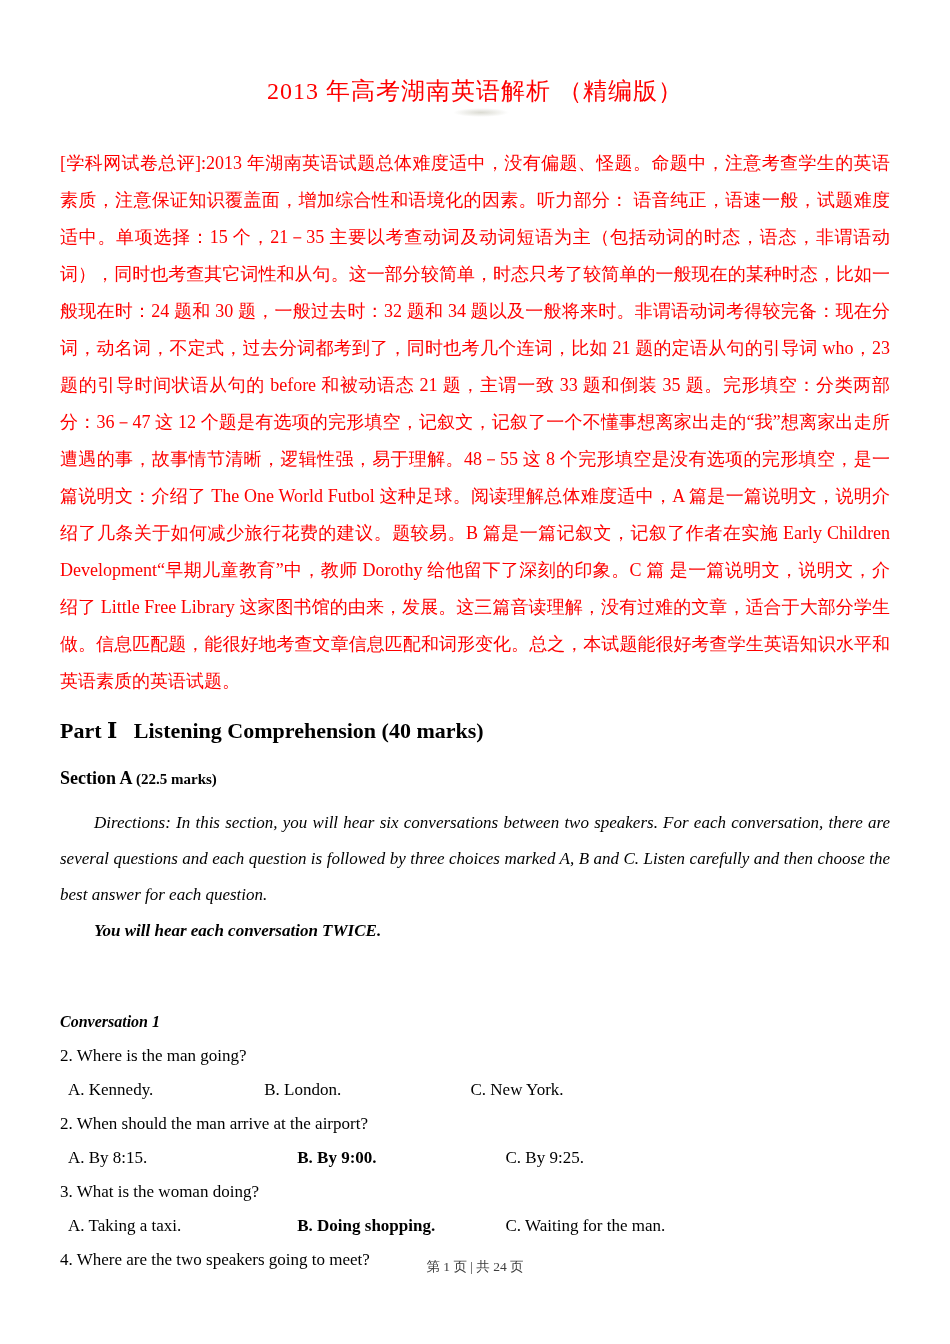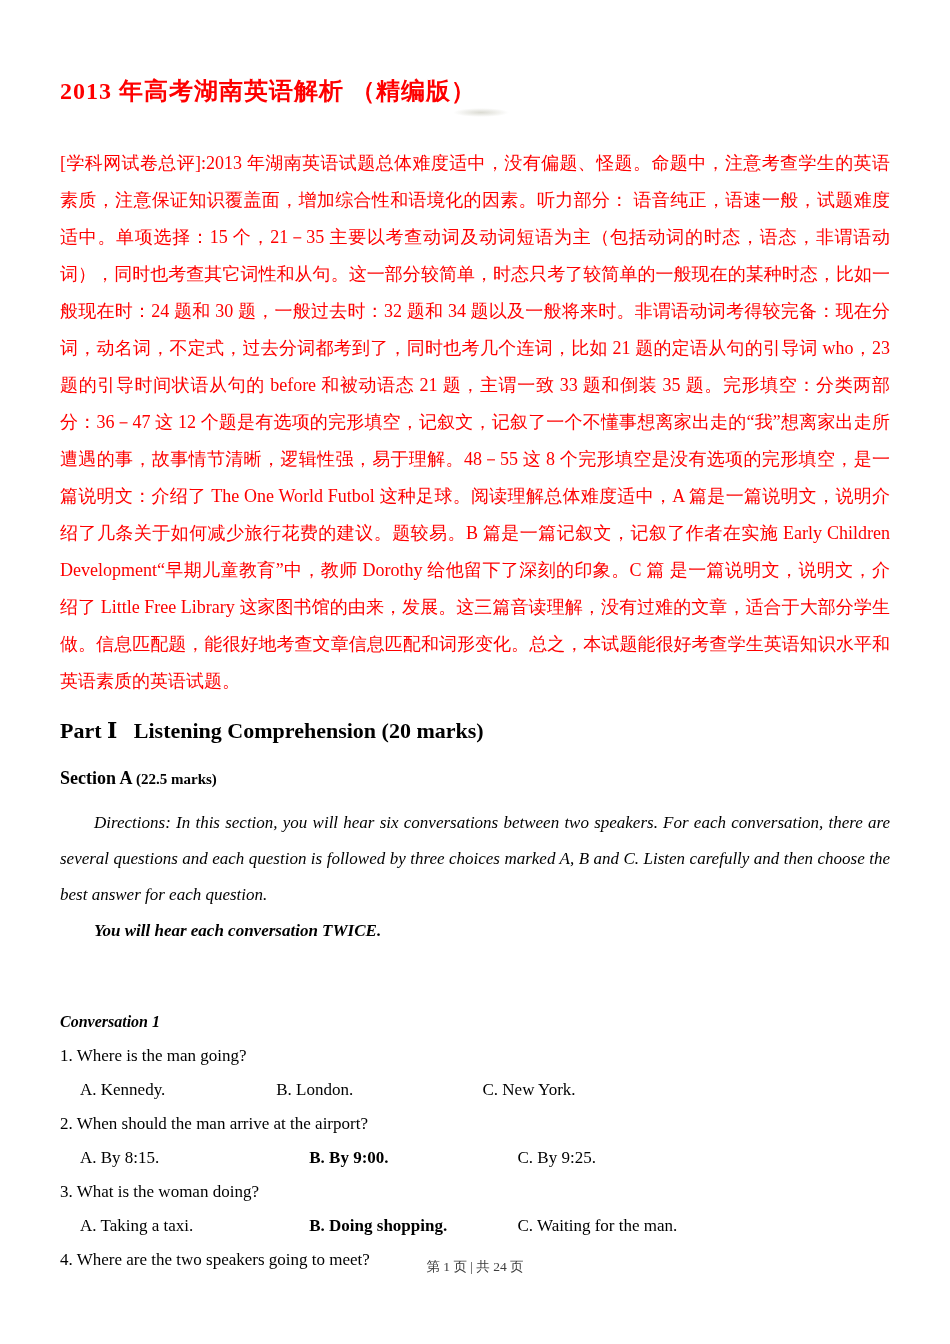--- a/index.html
+++ b/index.html
@@ -13,24 +13,24 @@
     position: relative;
     width: 950px;
     height: 1344px;
     background: #ffffff;
     overflow: hidden;
   }
   .content { padding: 0 60px; }
 
   .title {
     padding-top: 76px;
-    text-align: left;
+    text-align: center;
     color: var(--accent_red, #fe0000);
     font-size: 24px;
-    font-weight: bold;
+    font-weight: normal;
     letter-spacing: 1px;
     line-height: 31px;
   }
   .title-smudge {
     width: 56px; height: 9px;
     margin: 1px auto 0;
     position: relative; left: 6px;
     background: radial-gradient(ellipse at center, rgba(168,168,148,0.42), rgba(168,168,148,0) 70%);
   }
 
@@ -85,21 +85,21 @@
   }
   .conv1 { margin-top: 62px; }
 
   .q {
     font-size: 17px;
     margin: 13px 0;
     line-height: 21px;
   }
   .choices {
     font-size: 17px;
-    margin: 13px 12px;
+    margin: 13px 0;
     line-height: 21px;
     padding-left: 8px;
   }
   .choices span { display: inline-block; }
   .c1 span:nth-child(1) { width: 192px; }
   .c1 span:nth-child(2) { width: 202px; }
   .c2 span:nth-child(1) { width: 225px; }
   .c2 span:nth-child(2) { width: 204px; font-weight: bold; }
 
   .footer {
@@ -116,33 +116,33 @@
 <body>
 
 <div class="page">
   <div class="content">
 
     <h1 class="title">2013 年高考湖南英语解析 （精编版）</h1>
     <div class="title-smudge"></div>
 
     <p class="review">[学科网试卷总评]:2013 年湖南英语试题总体难度适中，没有偏题、怪题。命题中，注意考查学生的英语素质，注意保证知识覆盖面，增加综合性和语境化的因素。听力部分： 语音纯正，语速一般，试题难度适中。单项选择：15 个，21－35 主要以考查动词及动词短语为主（包括动词的时态，语态，非谓语动词），同时也考查其它词性和从句。这一部分较简单，时态只考了较简单的一般现在的某种时态，比如一般现在时：24 题和 30 题，一般过去时：32 题和 34 题以及一般将来时。非谓语动词考得较完备：现在分词，动名词，不定式，过去分词都考到了，同时也考几个连词，比如 21 题的定语从句的引导词 who，23 题的引导时间状语从句的 before 和被动语态 21 题，主谓一致 33 题和倒装 35 题。完形填空：分类两部分：36－47 这 12 个题是有选项的完形填空，记叙文，记叙了一个不懂事想离家出走的“我”想离家出走所遭遇的事，故事情节清晰，逻辑性强，易于理解。48－55 这 8 个完形填空是没有选项的完形填空，是一篇说明文：介绍了 The One World Futbol 这种足球。阅读理解总体难度适中，A 篇是一篇说明文，说明介绍了几条关于如何减少旅行花费的建议。题较易。B 篇是一篇记叙文，记叙了作者在实施 Early Children Development“早期儿童教育”中，教师 Dorothy 给他留下了深刻的印象。C 篇 是一篇说明文，说明文，介绍了 Little Free Library 这家图书馆的由来，发展。这三篇音读理解，没有过难的文章，适合于大部分学生做。信息匹配题，能很好地考查文章信息匹配和词形变化。总之，本试题能很好考查学生英语知识水平和英语素质的英语试题。</p>
 
-    <h2 class="part">Part Ⅰ   Listening Comprehension (20 marks)</h2>
+    <h2 class="part">Part Ⅰ   Listening Comprehension (40 marks)</h2>
 
     <h3 class="section">
       <span>Section A</span>
       <span class="marks">(22.5 marks)</span>
     </h3>
 
     <p class="directions">Directions: In this section, you will hear six conversations between two speakers. For each conversation, there are several questions and each question is followed by three choices marked A, B and C. Listen carefully and then choose the best answer for each question.</p>
     <p class="twice">You will hear each conversation TWICE.</p>
 
     <p class="conv conv1">Conversation 1</p>
 
-    <p class="q">1. Where is the man going?</p>
+    <p class="q">2. Where is the man going?</p>
     <p class="choices c1">
       <span>A. Kennedy.</span>
       <span>B. London.</span>
       <span>C. New York.</span>
     </p>
 
     <p class="q">2. When should the man arrive at the airport?</p>
     <p class="choices c2">
       <span>A. By 8:15.</span>
       <span>B. By 9:00.</span>

